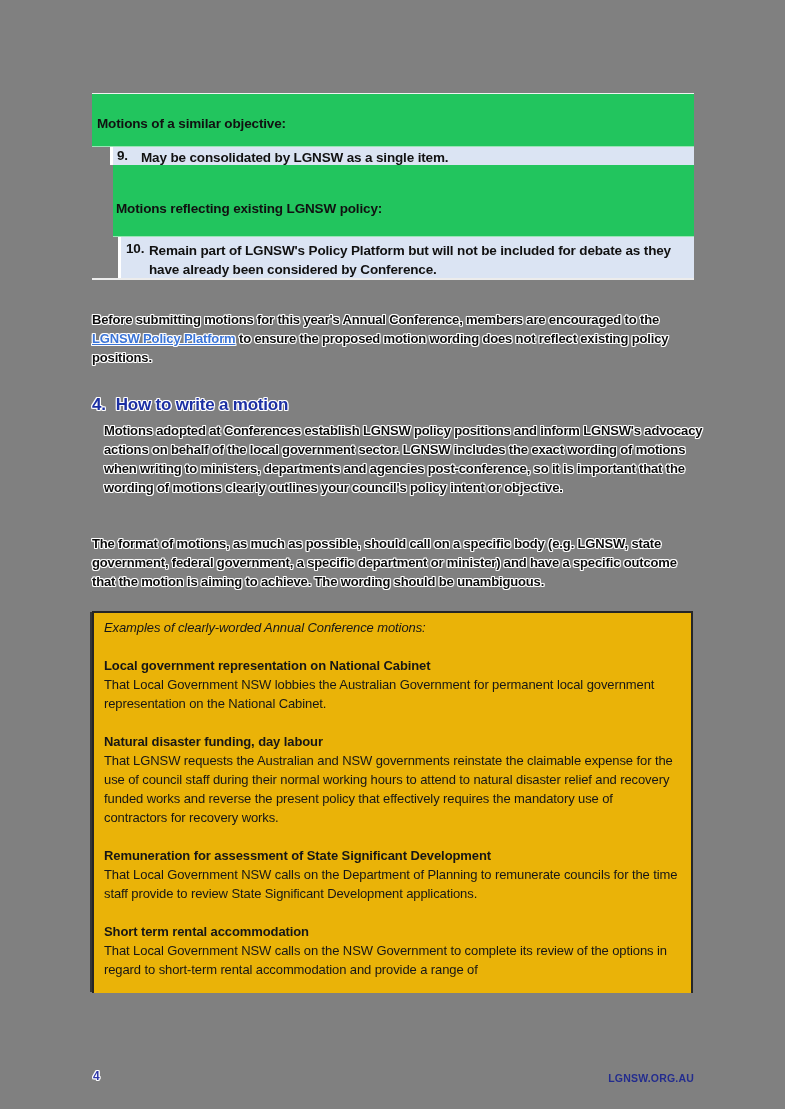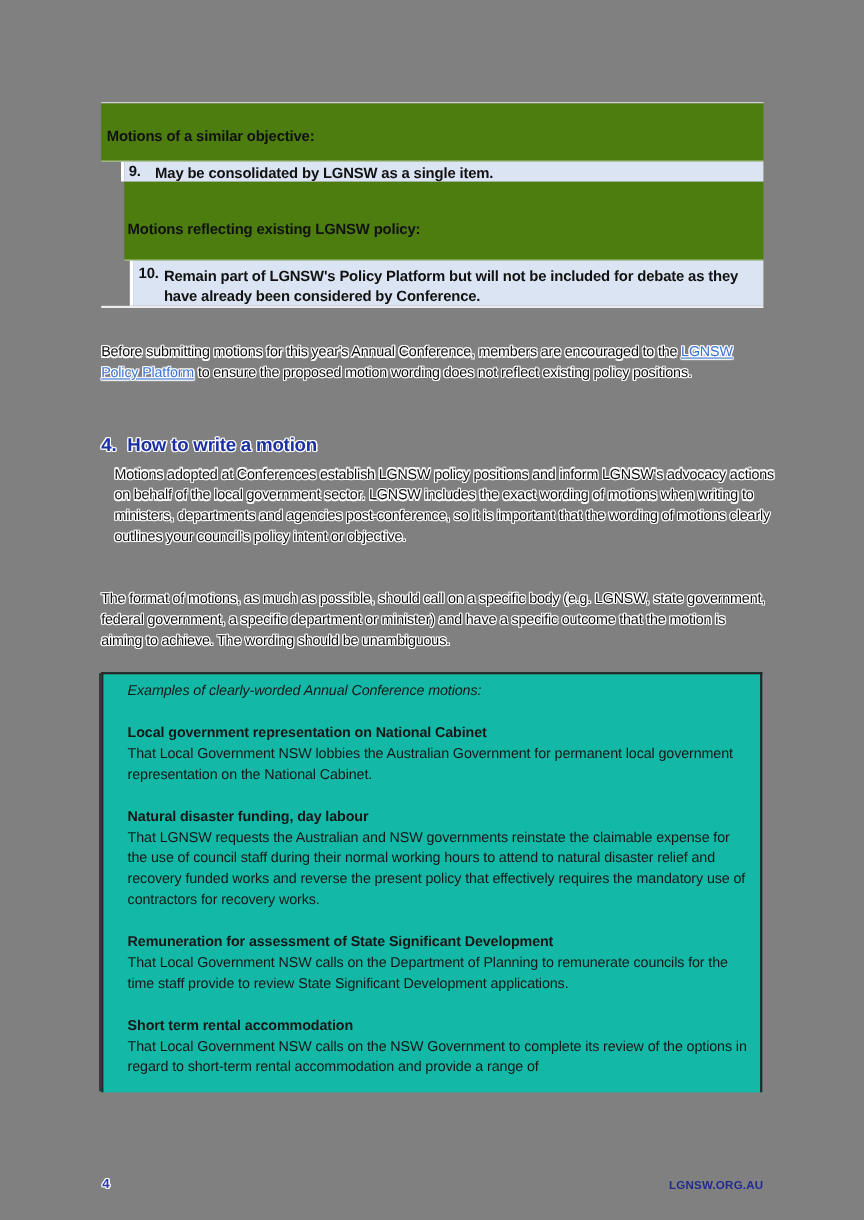--- a/index.html
+++ b/index.html
@@ -19,21 +19,21 @@
   }
 
   
   .motions-table {
     position:absolute; left:92px; top:93px; width:602px;
     font-size:13.5px; font-weight:bold; letter-spacing:-0.15px;
     border-top:1px solid rgba(255,255,255,.9);
     border-bottom:2px solid rgba(255,255,255,.85);
   }
   .mt-label-row {
-    background:#4d7c0f;
+    background:#22c55e;
     display:flex; align-items:flex-end;
     border-bottom:1px solid rgba(255,255,255,.55);
   }
   .mt-label-row.first { height:53px; padding:0 0 15px 5px; box-sizing:border-box; }
   .mt-label-row.second { height:72px; margin-left:21px; padding:0 0 20px 3px; box-sizing:border-box; }
   .mt-item-row { display:flex; }
   .mt-item-row.r9 { height:18px; }
   .mt-item-row.r10 { height:41px; }
   .mt-notch { background:transparent; border-right:3px solid #fff; }
   .r9 .mt-notch { width:18px; }
@@ -42,41 +42,41 @@
   .r9 .mt-cell { padding-top:1px; }
   .r10 .mt-cell { padding-top:4px; }
   .mt-num { flex:0 0 auto; padding-left:4px; }
   .r9 .mt-num { width:28px; box-sizing:border-box; }
   .r10 .mt-num { width:28px; box-sizing:border-box; padding-left:5px; }
   .mt-text { flex:1; line-height:19px; padding-right:10px; }
 
   
   .bodyblock {
     position:absolute; left:92px; width:606px;
-    font-size:13px; line-height:19px; letter-spacing:-0.15px; color:#0c0c0c;
+    font-size:13px; line-height:19px; letter-spacing:-0.15px; color:#0c0c0c;font-weight:bold;
   }
   .p1 { top:297px; }
   .p2 { top:408px;margin-left:12px; }
   .p3 { top:521px; }
   .doclink { color:#3b74d6; text-decoration:underline; cursor:pointer; }
 
   .section-heading {
     position:absolute; left:92px; top:381px;
     font-size:17px; font-weight:bold; color:#1c2fa3; letter-spacing:-0.2px;
   }
   .section-heading .num { margin-right:10px; }
 
   
   .examples-box {
     position:absolute; left:92px; top:611px; width:601px; height:382px;
     box-sizing:border-box;
-    background:#14b8a6;
+    background:#eab308;
     border:2px solid #262626; border-bottom:none;
     box-shadow:-3px 0 0 -1px rgba(45,45,45,.9);
-    padding:5px 12px 0 22px;
+    padding:5px 12px 0 10px;
     overflow:hidden;
     font-size:13px; line-height:19px; letter-spacing:-0.1px; color:#161616;
   }
   .ex-caption { font-style:italic; }
   .example { margin-top:19px; }
   .ex-title { font-weight:bold; }
 
   
   .page-number {
     position:absolute; left:93px; top:1069px;

